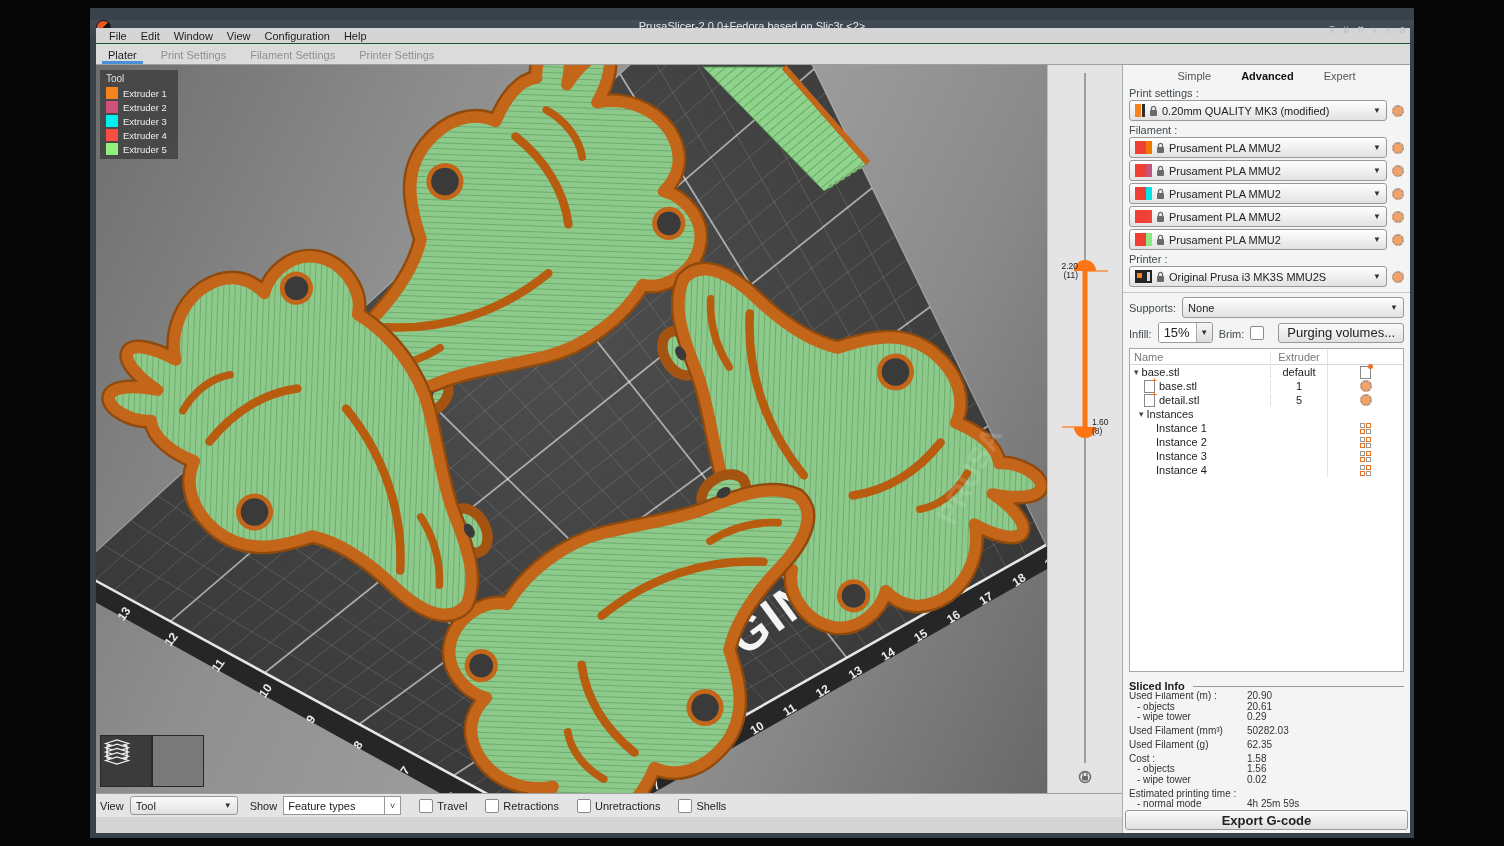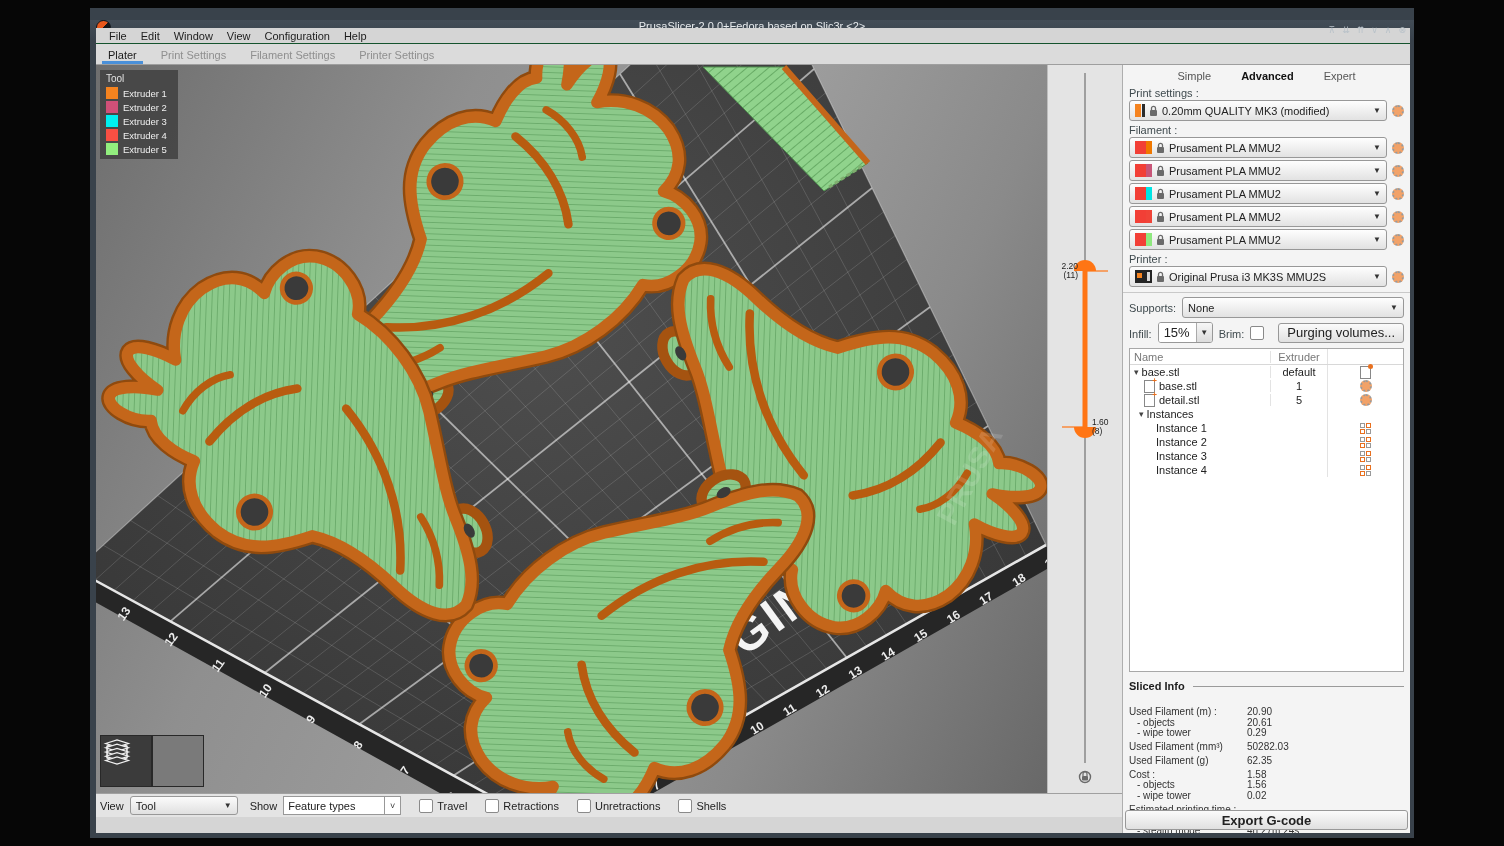--- a/index.html
+++ b/index.html
@@ -74,21 +74,21 @@
   .ot-row{display:flex;height:14px;align-items:center;}
   .caret{font-size:9px;color:#444;margin-right:3px;}
   .ind1{padding-left:14px;}.ind2{padding-left:9px;}.ind3{padding-left:26px;}
   .pgico{position:relative;width:9px;height:11px;border:1px solid #888;background:#fff;margin-right:4px;flex:none;}
   .pgico .plus{position:absolute;right:-3px;top:-4px;color:#E8701F;font-size:8px;font-weight:bold;line-height:8px;}
   .pgico .dot{position:absolute;right:-3px;top:-3px;width:5px;height:5px;border-radius:50%;background:#E8701F;}
   .gridicon{display:grid;grid-template-columns:5px 5px;grid-template-rows:5px 5px;gap:1px;}
   .gridicon i{border:1.5px solid #999;box-sizing:border-box;}
   .gridicon i.o{border-color:#E8701F;}
   
-  .sliced{margin-top:14px;position:relative;border-top:1px solid #9a9a9a;padding-top:20px;height:138px;}
+  .sliced{margin-top:14px;position:relative;border-top:1px solid #9a9a9a;padding-top:4px;height:138px;}
   .si-title{position:absolute;top:-7px;left:0;background:#F4F4F4;padding-right:8px;font-size:11px;font-weight:bold;color:#1c1c1c;}
   .si-row{display:flex;font-size:10px;line-height:10.7px;color:#333;}
   .si-row .l{flex:0 0 118px;white-space:nowrap;}
   .si-row.sub .l{flex:0 0 110px;padding-left:8px;}
   .si-row .v{white-space:nowrap;}
   .si-row.gap{margin-top:3px;}
   .export{position:absolute;left:2px;right:2px;bottom:3px;height:18px;font-weight:bold;}
   
   .toolbar{height:23px;background:#E4E4E4;border-top:1px solid #A0A0A0;display:flex;align-items:center;padding-left:4px;gap:6px;}
   .toolbar .tlab{font-size:11px;color:#1d1d1d;}

